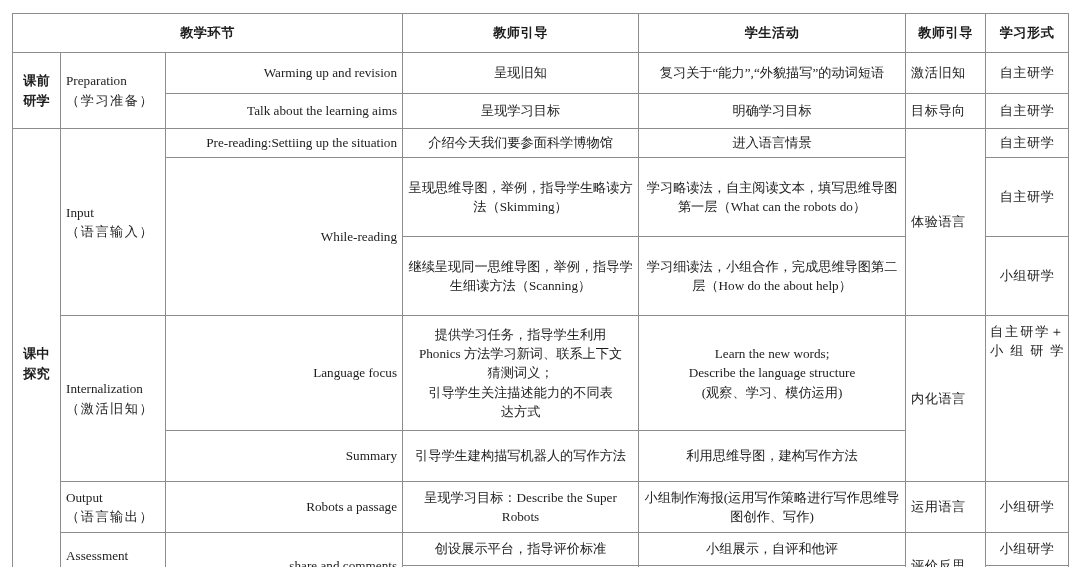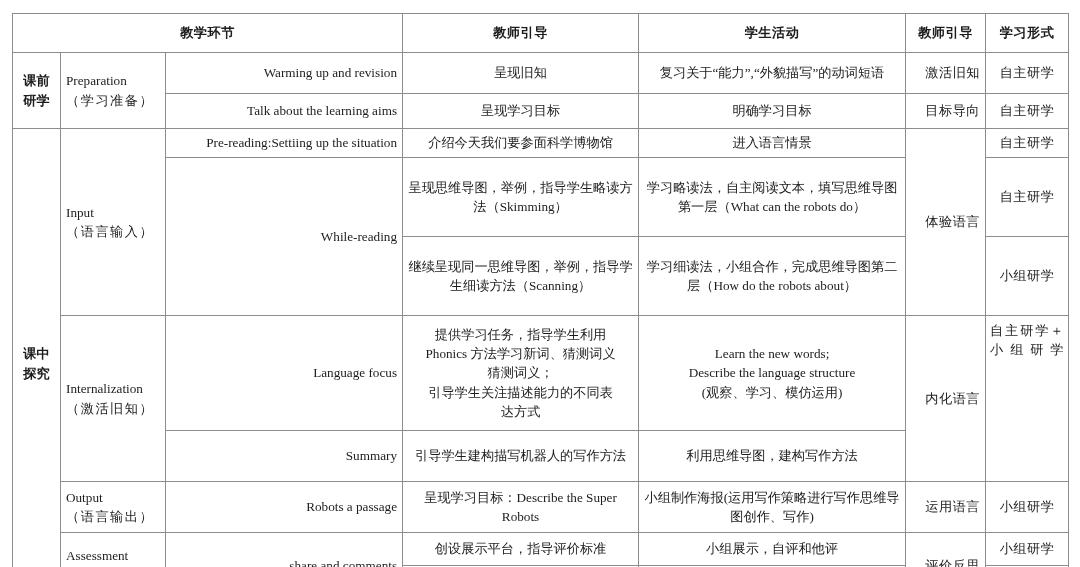--- a/index.html
+++ b/index.html
@@ -91,41 +91,40 @@
     font-size: 13.6px;
   }
 
   .body-cell {
     text-align: center;
     font-size: 13px;
     line-height: 1.62;
   }
 
   .purpose {
-    text-align: right;
+    text-align: left;
     font-size: 13px;
     letter-spacing: 0.5px;
   }
 
   .form {
     text-align: center;
     font-size: 13px;
     color: #e5554b;
     letter-spacing: 0.5px;
     line-height: 1.6;
     margin-top: 48px;
   }
   .form.justified {
     text-align: justify;
     text-align-last: justify;
     padding-left: 4px;
     padding-right: 4px;
     vertical-align: top;
     padding-top: 6px;
-    font-family: Liberation Mono, monospace;
   }
   .vtop { vertical-align: middle; }
 </style>
 </head>
 <body>
 
 <div id="sheet">
 
   <table class="plan">
     <colgroup>
@@ -189,34 +188,34 @@
 
       <tr>
         <td class="step" rowspan="2">While-reading</td>
         <td class="body-cell" style="height:72px">呈现思维导图，举例，指导学生略读方法（Skimming）</td>
         <td class="body-cell">学习略读法，自主阅读文本，填写思维导图第一层（What can the robots do）</td>
         <td class="form">自主研学</td>
       </tr>
 
       <tr>
         <td class="body-cell" style="height:72px">继续呈现同一思维导图，举例，指导学生细读方法（Scanning）</td>
-        <td class="body-cell">学习细读法，小组合作，完成思维导图第二层（How do the robots about）</td>
+        <td class="body-cell">学习细读法，小组合作，完成思维导图第二层（How do the about help）</td>
         <td class="form">小组研学</td>
       </tr>
 
       <tr>
         <td class="phase" rowspan="2">
           <span class="en">Internalization</span>
           <span class="cn">（激活旧知）</span>
         </td>
         <td class="step">Language focus</td>
         <td class="body-cell vtop" style="height:108px">
           <div>
               <div>提供学习任务，指导学生利用</div>
-              <div>Phonics 方法学习新词、猜测词义</div>
+              <div>Phonics 方法学习新词、联系上下文</div>
               <div>猜测词义；</div>
               <div>引导学生关注描述能力的不同表</div>
               <div>达方式</div>
             </div>
         </td>
         <td class="body-cell vtop">
           <div>
               <div>Learn the new words;</div>
               <div>Describe the language structure</div>
               <div>(观察、学习、模仿运用)</div>

